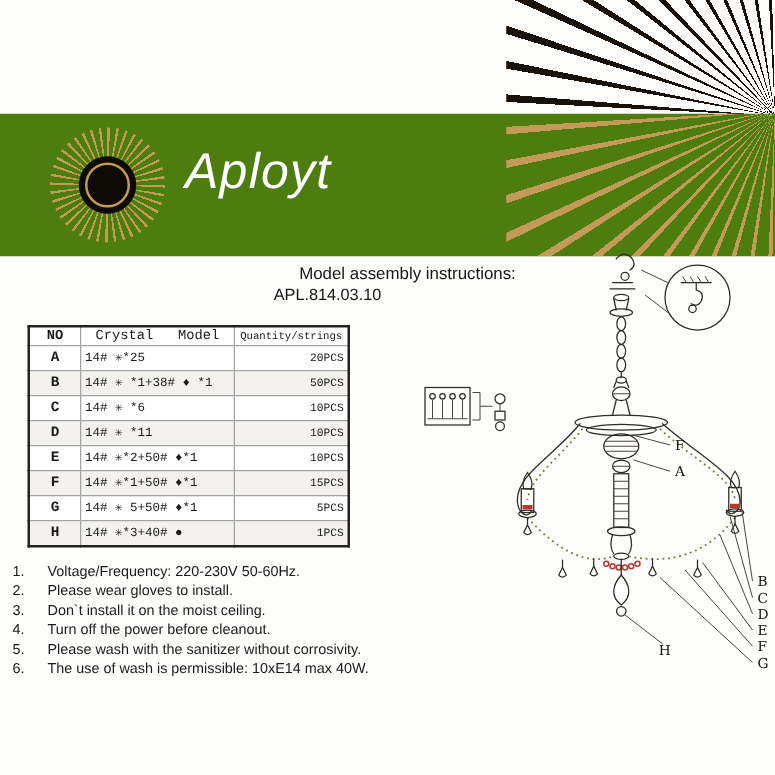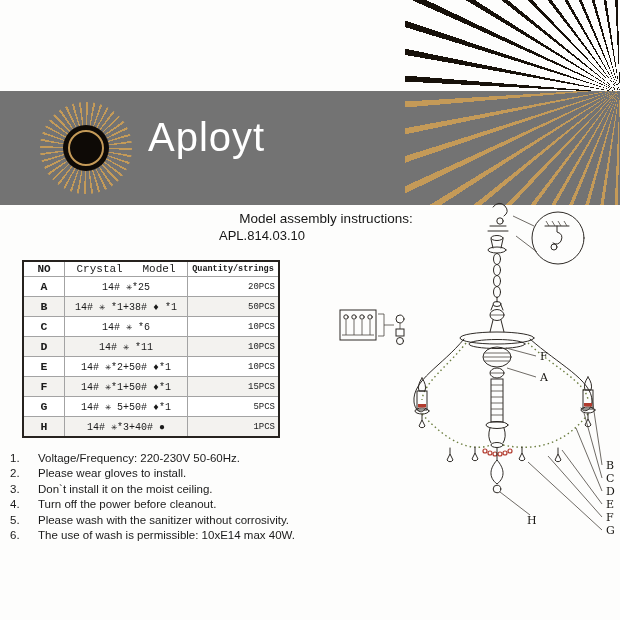--- a/index.html
+++ b/index.html
@@ -3,21 +3,21 @@
 <meta charset="utf-8">
 <style>
   html,body{margin:0;padding:0;}
   body{
     width:620px;height:620px;position:relative;overflow:hidden;
     background:#fdfdfc;color:#1a1a1a;
     font-family:"Liberation Sans",sans-serif;
   }
   
   .banner{position:absolute;left:0;top:91px;width:620px;height:114px;
-    background:#737373;overflow:hidden;}
+    background:#4d7c0f;overflow:hidden;font-style:italic;}
   .fan-black{position:absolute;right:0;top:0;width:215px;height:91px;
     background:repeating-conic-gradient(from 0deg at 100% 102%, #17110a 0deg 1.6deg, transparent 1.6deg 7deg);}
   .fan-gold{position:absolute;right:0;top:0;width:215px;height:114px;
     background:repeating-conic-gradient(from 90deg at 100% -2%, #c49a58 0deg 1.6deg, transparent 1.6deg 7deg);}
   .sunburst{position:absolute;left:40px;top:11px;width:92px;height:92px;}
   .sunburst-rays{position:absolute;inset:0;border-radius:50%;
     background:repeating-conic-gradient(#c49a58 0deg 2.6deg, transparent 2.6deg 9deg);}
   .sunburst-center{position:absolute;left:28px;top:28px;width:32px;height:32px;border-radius:50%;
     background:#0e0a06;border:2px solid #c49a58;box-shadow:0 0 0 5px #0e0a06;}
   .brand{position:absolute;left:148px;top:24px;font-size:40px;color:#ffffff;
@@ -27,23 +27,23 @@
     font-size:13.5px;color:#161616;padding-left:16px;}
   .model-number{position:absolute;left:0;top:228px;width:524px;text-align:center;
     font-size:13px;color:#161616;}
   
   table.crystal{position:absolute;left:22px;top:260px;border-collapse:collapse;
     font-family:"Liberation Mono","DejaVu Sans Mono",monospace;background:#fff;}
   table.crystal td,table.crystal th{border:1px solid #a3a3a3;padding:1px 3px;}
   table.crystal{border:2px solid #26221e;}
   th.h-no{width:34px;font-size:11px;}
   th.h-model{width:116px;font-size:11px;white-space:pre;font-weight:normal;}
-  th.h-qty{width:84px;font-size:8.5px;font-weight:bold;}
+  th.h-qty{width:84px;font-size:8.5px;font-weight:normal;}
   td.c-no{text-align:center;font-weight:bold;font-size:11.5px;height:17px;}
-  td.c-model{font-size:10px;white-space:pre;text-align:center;}
+  td.c-model{font-size:10px;white-space:pre;}
   td.c-qty{text-align:right;font-size:9px;}
   tr.alt{background:#f3f2ef;}
   
   .notes{position:absolute;left:10px;top:452px;width:360px;font-size:11.5px;}
   .note{display:flex;margin-bottom:2.2px;line-height:1.15;}
   .note .num{width:28px;flex:0 0 28px;}
   
   .diagram{position:absolute;left:330px;top:198px;width:290px;height:352px;}
   .ln{stroke:#2e2a26;fill:none;stroke-width:1;stroke-linecap:round;}
   .thin{stroke:#4a453f;fill:none;stroke-width:0.8;}

